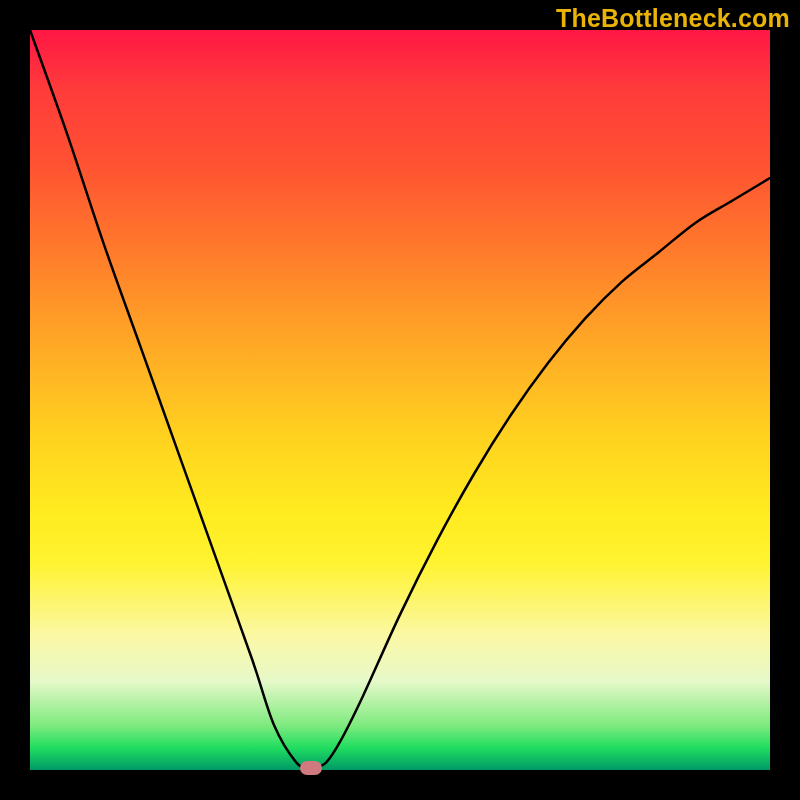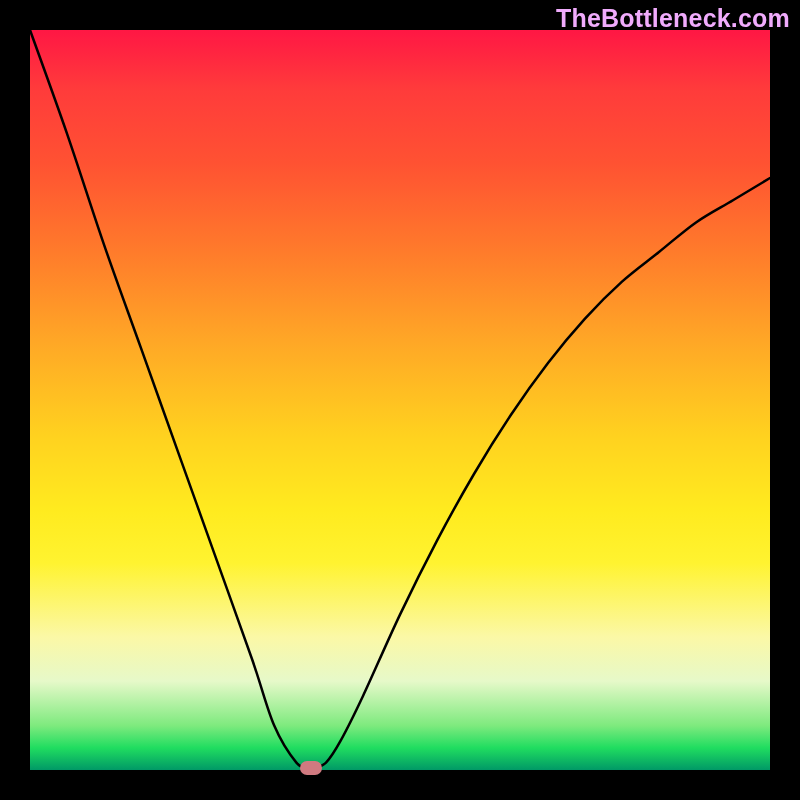--- a/index.html
+++ b/index.html
@@ -5,21 +5,21 @@
   * { margin: 0; padding: 0; box-sizing: border-box; }
   html, body { width: 800px; height: 800px; overflow: hidden; }
   body { background: #000; position: relative; }
   .watermark {
     position: absolute;
     top: 4px;
     right: 10px;
     font-family: Arial, Helvetica, sans-serif;
     font-size: 25px;
     font-weight: 600;
-    color: #f0abfc;
+    color: #eab308;
     letter-spacing: 0.2px;
     z-index: 10;
   }
   .plot-frame {
     position: absolute;
     left: 30px;
     top: 30px;
     width: 740px;
     height: 740px;
     background: linear-gradient(to bottom,

